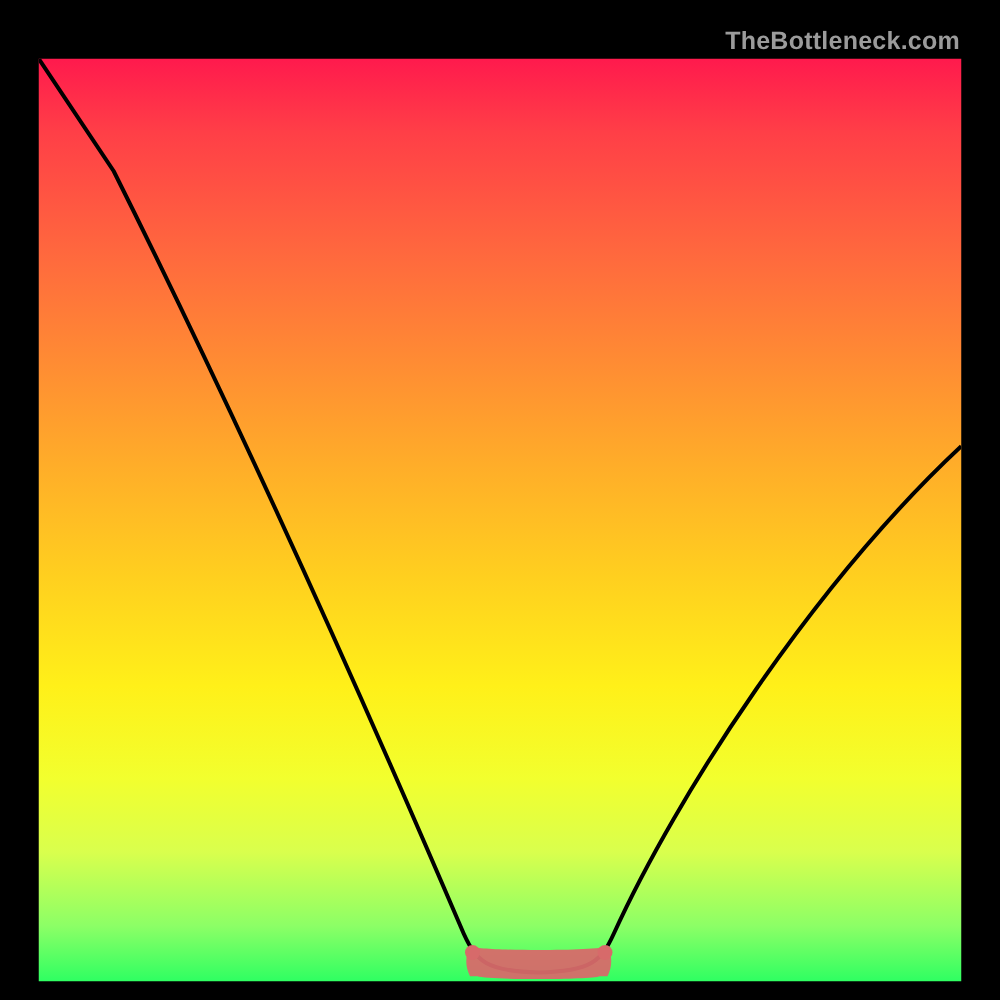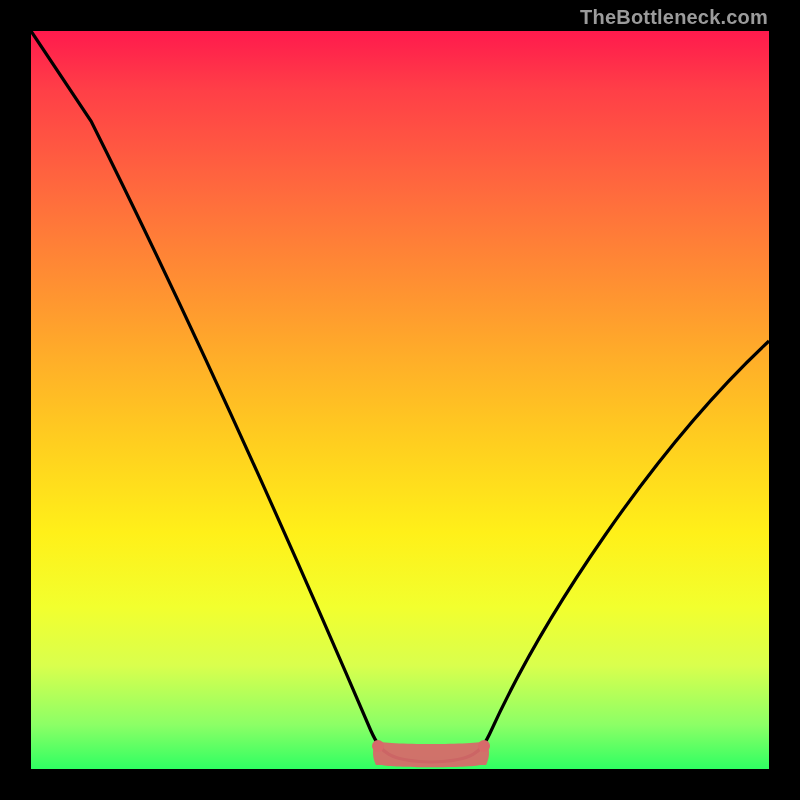--- a/index.html
+++ b/index.html
@@ -6,21 +6,21 @@
     margin: 0;
     padding: 0;
     width: 800px;
     height: 800px;
     background: #000;
     overflow: hidden;
     font-family: Arial, Helvetica, sans-serif;
   }
   .frame {
     position: absolute;
-    top: 0;
+    top: 16px;
     left: 0;
     width: 800px;
     height: 612px;
     background: #000;
   }
   .plot {
     position: absolute;
     top: 31px;
     left: 31px;
     width: 738px;

